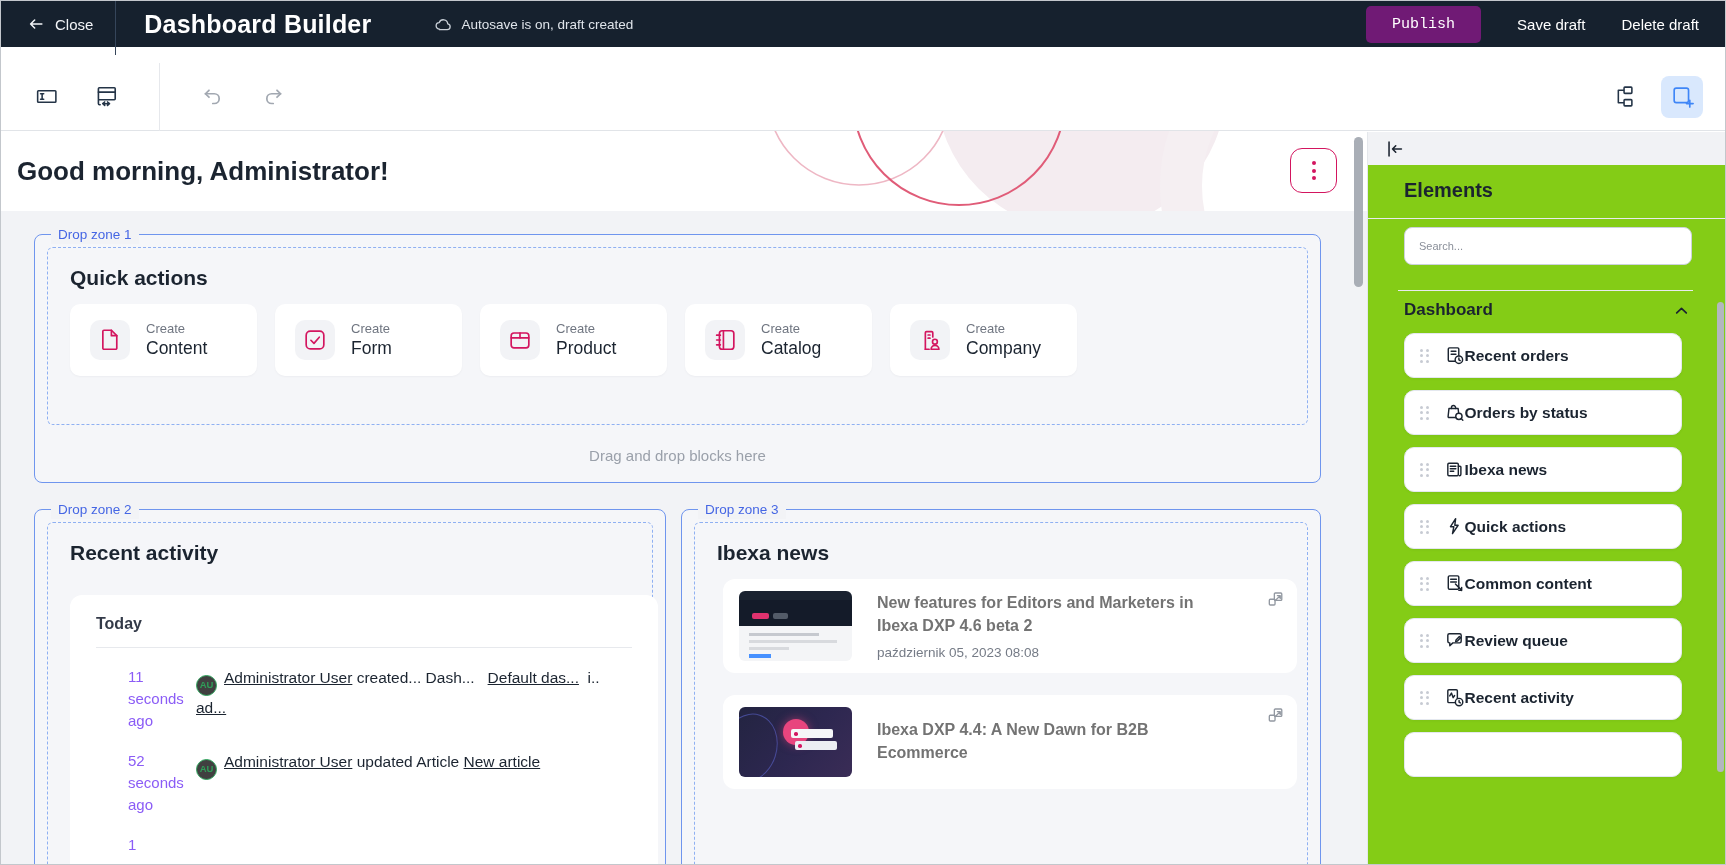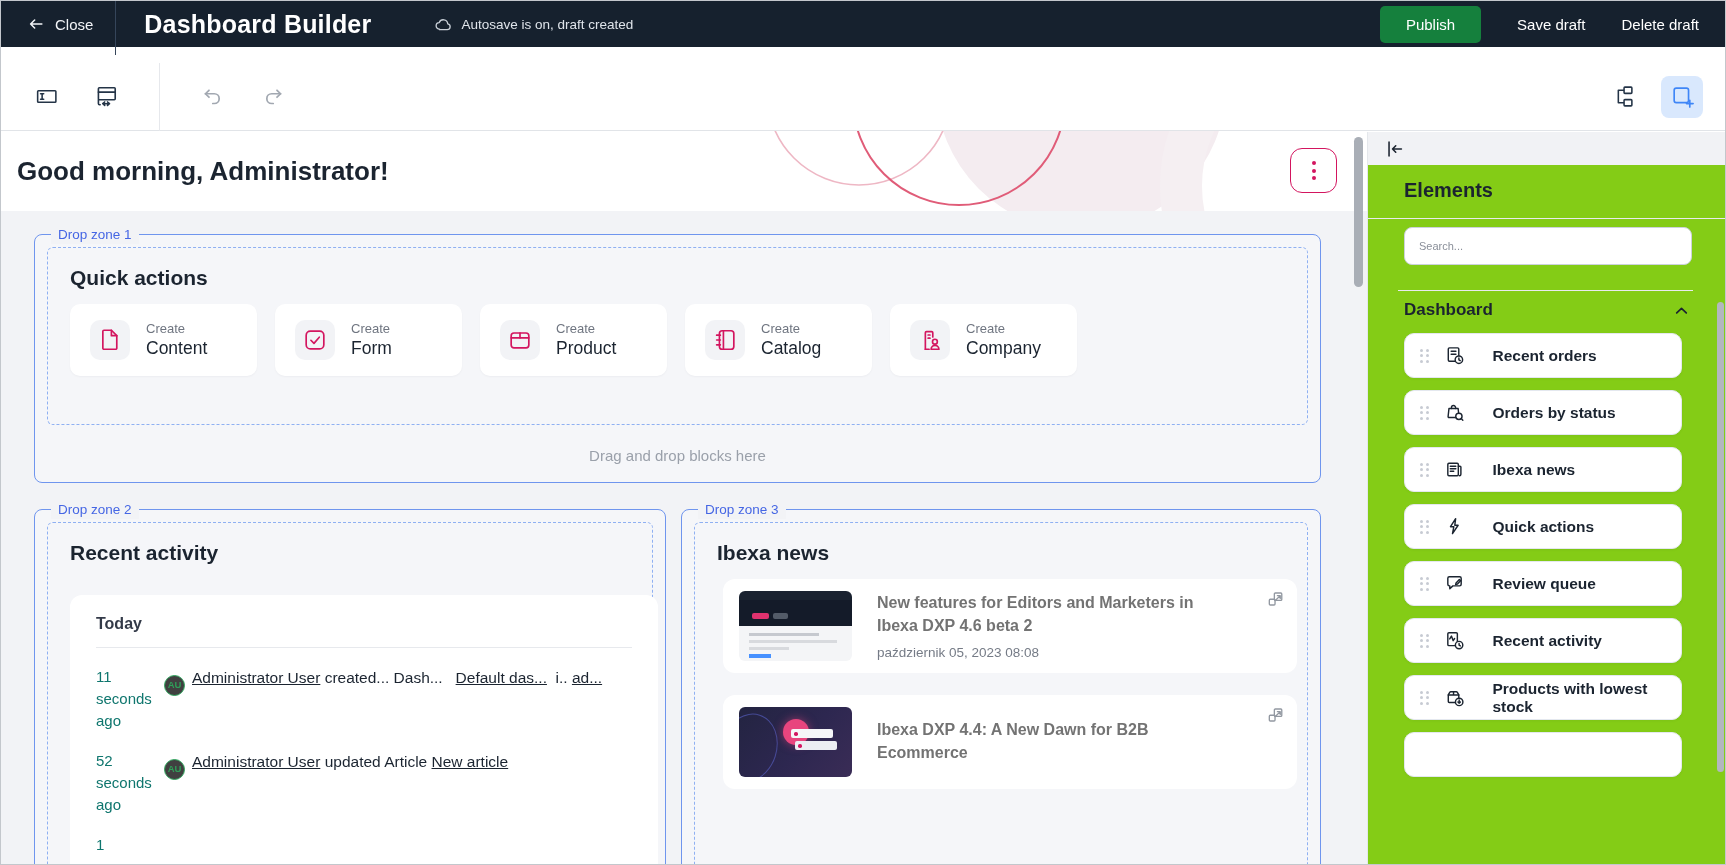--- a/index.html
+++ b/index.html
@@ -10,22 +10,22 @@
 
   
   .navbar { position:absolute; left:0; top:0; width:1726px; height:46px; background:#16212e;
             display:flex; align-items:center; color:#fff; }
   .nav-close { display:flex; align-items:center; gap:10px; padding:0 22px 0 26px; cursor:pointer;
                font-size:15px; color:#f2f4f7; height:100%; }
   .nav-sep { width:1px; height:62px; background:#35455a; }
   .nav-title { font-size:25px; font-weight:800; letter-spacing:.2px; margin-left:28px; color:#fff; }
   .nav-autosave { display:flex; align-items:center; gap:9px; margin-left:62px; font-size:13.5px; color:#dfe4ea; }
   .nav-right { margin-left:auto; display:flex; align-items:center; gap:36px; padding-right:28px; }
-  .btn-publish { background:#15803d; color:#fff; border:none; border-radius:5px; padding:10px 26px;
-                 font-size:15px; font-family:Liberation Sans, sans-serif; cursor:pointer; }
+  .btn-publish { background:#701a75; color:#fff; border:none; border-radius:5px; padding:10px 26px;
+                 font-size:15px; font-family:Liberation Mono, monospace; cursor:pointer; }
   .nav-textbtn { background:none; border:none; color:#fff; font-size:15px; font-family:inherit; cursor:pointer; }
 
   
   .toolbar { position:absolute; left:0; top:62px; width:1726px; height:68px; background:#fff;
              border-bottom:1px solid #e1e4e8; display:flex; align-items:center; }
   .tb-left { display:flex; align-items:center; gap:18px; padding-left:24px; height:100%; }
   .tb-btn { width:42px; height:42px; display:flex; align-items:center; justify-content:center;
             background:none; border:none; border-radius:8px; cursor:pointer; color:#243447; }
   .tb-btn.disabled { color:#a2a8b1; cursor:default; }
   .tb-sep { width:1px; height:68px; background:#e6e8ec; margin:0 14px; }
@@ -65,21 +65,21 @@
   .qa-text { margin-left:16px; }
   .qa-kicker { font-size:13px; color:#6f7580; }
   .qa-label { font-size:17.5px; color:#1b2430; margin-top:2px; }
 
   
   .activity-card { position:absolute; left:22px; top:72px; width:588px; height:348px; background:#fff;
                    border-radius:12px; padding:20px 26px; overflow:hidden; }
   .act-group { font-size:16px; font-weight:700; color:#333a48; }
   .act-divider { height:1px; background:#e7e9ed; margin:14px 0 10px 0; }
   .act-item { display:flex; margin-top:18px; }
-  .act-time { flex:none; width:58px; font-size:15px; color:#0f766e; line-height:22px; }
+  .act-time { flex:none; width:58px; font-size:15px; color:#8b5cf6; line-height:22px;margin-left:32px; }
   .act-body { margin-left:10px; font-size:15.5px; color:#1b2430; line-height:24px; white-space:pre-wrap; }
   .avatar { display:inline-flex; width:21px; height:21px; border-radius:50%; border:1.5px solid #31a85f;
             background:#404040; color:#2f9e58; font-size:9.5px; font-weight:700; align-items:center;
             justify-content:center; vertical-align:-5px; margin-right:7px; }
 
   
   .news-list { padding:14px 28px 0 28px; }
   .news-card { position:relative; width:574px; height:94px; background:#fff; border-radius:12px;
                display:flex; align-items:center; padding:12px 16px; margin-bottom:22px; cursor:pointer; }
   .news-thumb { width:113px; height:70px; border-radius:6px; overflow:hidden; position:relative; flex:none; }
@@ -135,21 +135,21 @@
   .sb-divider2 { height:1px; background:#e8eaee; margin:25px 34px 0 30px; }
   .sb-section { display:flex; align-items:center; justify-content:space-between; margin:9px 36px 0 36px; cursor:pointer; }
   .sb-section-label { font-size:17px; font-weight:800; color:#1b2430; }
   .sb-list { margin:13px 0 0 36px; width:278px; }
   .el-card { height:45px; background:#fff; border:1px solid #e4e8ef; border-radius:10px; margin-bottom:12px;
              display:flex; align-items:center; padding-left:15px; cursor:grab;
              box-shadow:0 1px 3px rgba(28,39,60,.05); }
   .drag-handle { display:grid; grid-template-columns:repeat(2,3px); grid-auto-rows:3px; gap:2.5px; }
   .drag-handle i { width:3px; height:3px; border-radius:50%; background:#c7cbd3; }
   .el-icon { margin-left:15px; color:#1b2430; display:flex; }
-  .el-label { margin-left:28px; font-size:15.5px; font-weight:700; color:#1b2430; }
+  .el-label { margin-left:0; font-size:15.5px; font-weight:700; color:#1b2430; }
 
   svg { display:block; }
   .u { text-decoration:underline; cursor:pointer; }
 </style>
 </head>
 <body>
 
 <div id="app">
 
   <div class="navbar">
@@ -528,20 +528,38 @@
           </span>
         <span class="el-icon">
           <svg width="21" height="21" viewBox="0 0 22 22" fill="none" stroke="currentColor" stroke-width="1.5" stroke-linecap="round" stroke-linejoin="round">
               <path d="M12.2 2.8 6.8 11.2h3.5L8.9 18.5l5.9-8.8h-3.5z"></path>
             </svg>
         </span>
         <span class="el-label">Quick actions</span>
       </div>
 
 
+      <div class="el-card">
+        <span class="drag-handle">
+            <i></i>
+            <i></i>
+            <i></i>
+            <i></i>
+            <i></i>
+            <i></i>
+          </span>
+        <span class="el-icon">
+          <svg width="21" height="21" viewBox="0 0 22 22" fill="none" stroke="currentColor" stroke-width="1.5" stroke-linecap="round" stroke-linejoin="round">
+              <rect x="4.5" y="3" width="11" height="14" rx="1.3"></rect>
+              <path d="M7 6.5h6M7 9.5h6"></path>
+              <path d="M12 11.6l6.5 6.6M18.5 18.2v-3M18.5 18.2h-3"></path>
+            </svg>
+        </span>
+        <span class="el-label">Common content</span>
+      </div>
 
       <div class="el-card">
         <span class="drag-handle">
             <i></i>
             <i></i>
             <i></i>
             <i></i>
             <i></i>
             <i></i>
           </span>
@@ -567,39 +585,20 @@
           <svg width="21" height="21" viewBox="0 0 22 22" fill="none" stroke="currentColor" stroke-width="1.5" stroke-linecap="round" stroke-linejoin="round">
               <rect x="4" y="2.8" width="10" height="13.6" rx="1.2"></rect>
               <path d="M6 9.4l1.8-3 1.8 4.8 1.5-2.3"></path>
               <circle cx="15.8" cy="15.8" r="3.9" fill="#fff"></circle>
               <path d="M15.8 14.1v1.8l1.3.8"></path>
             </svg>
         </span>
         <span class="el-label">Recent activity</span>
       </div>
 
-      <div class="el-card">
-        <span class="drag-handle">
-            <i></i>
-            <i></i>
-            <i></i>
-            <i></i>
-            <i></i>
-            <i></i>
-          </span>
-        <span class="el-icon">
-          <svg width="21" height="21" viewBox="0 0 22 22" fill="none" stroke="currentColor" stroke-width="1.5" stroke-linecap="round" stroke-linejoin="round">
-              <path d="M4.5 8.3 6 5.7a1.4 1.4 0 0 1 1.2-.7h5.6a1.4 1.4 0 0 1 1.2.7l1.5 2.6v6.9a1 1 0 0 1-1 1H5.5a1 1 0 0 1-1-1z"></path>
-              <path d="M4.5 8.3h11M10 5v3.3"></path>
-              <circle cx="15.9" cy="15.6" r="3.9" fill="#fff"></circle>
-              <path d="M15.9 13.7v3.3M14.6 15.8l1.3 1.2 1.3-1.2"></path>
-            </svg>
-        </span>
-        <span class="el-label">Products with lowest stock</span>
-      </div>
 
       <div class="el-card"></div>
 
     </div>
 
     <div class="sb-scroll-thumb"></div>
   </div>
 
 </div>
 

